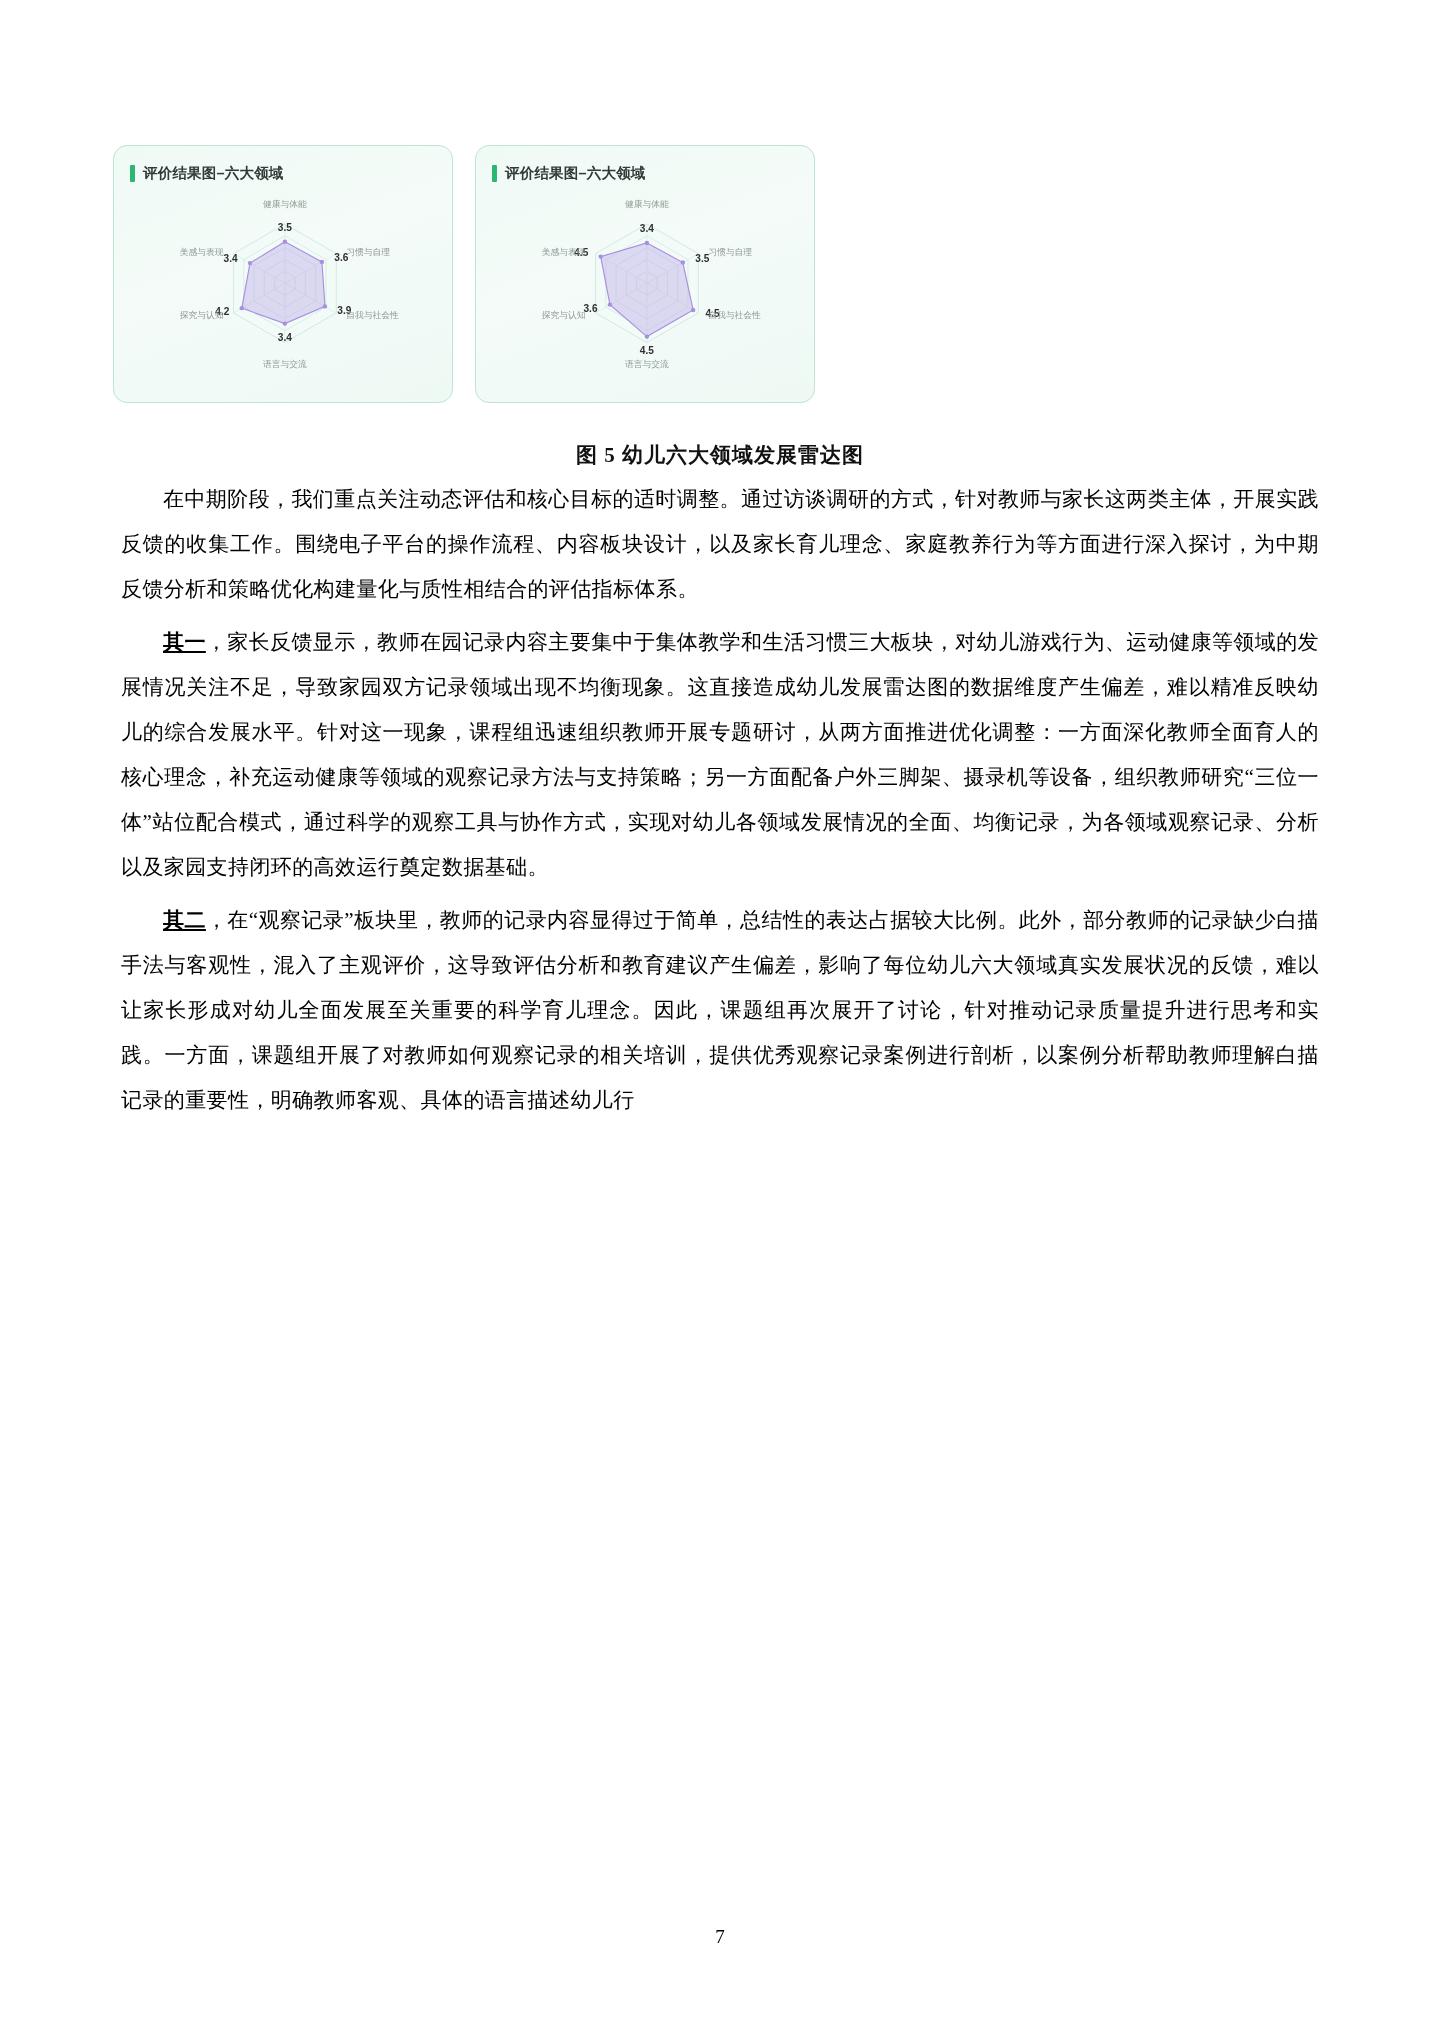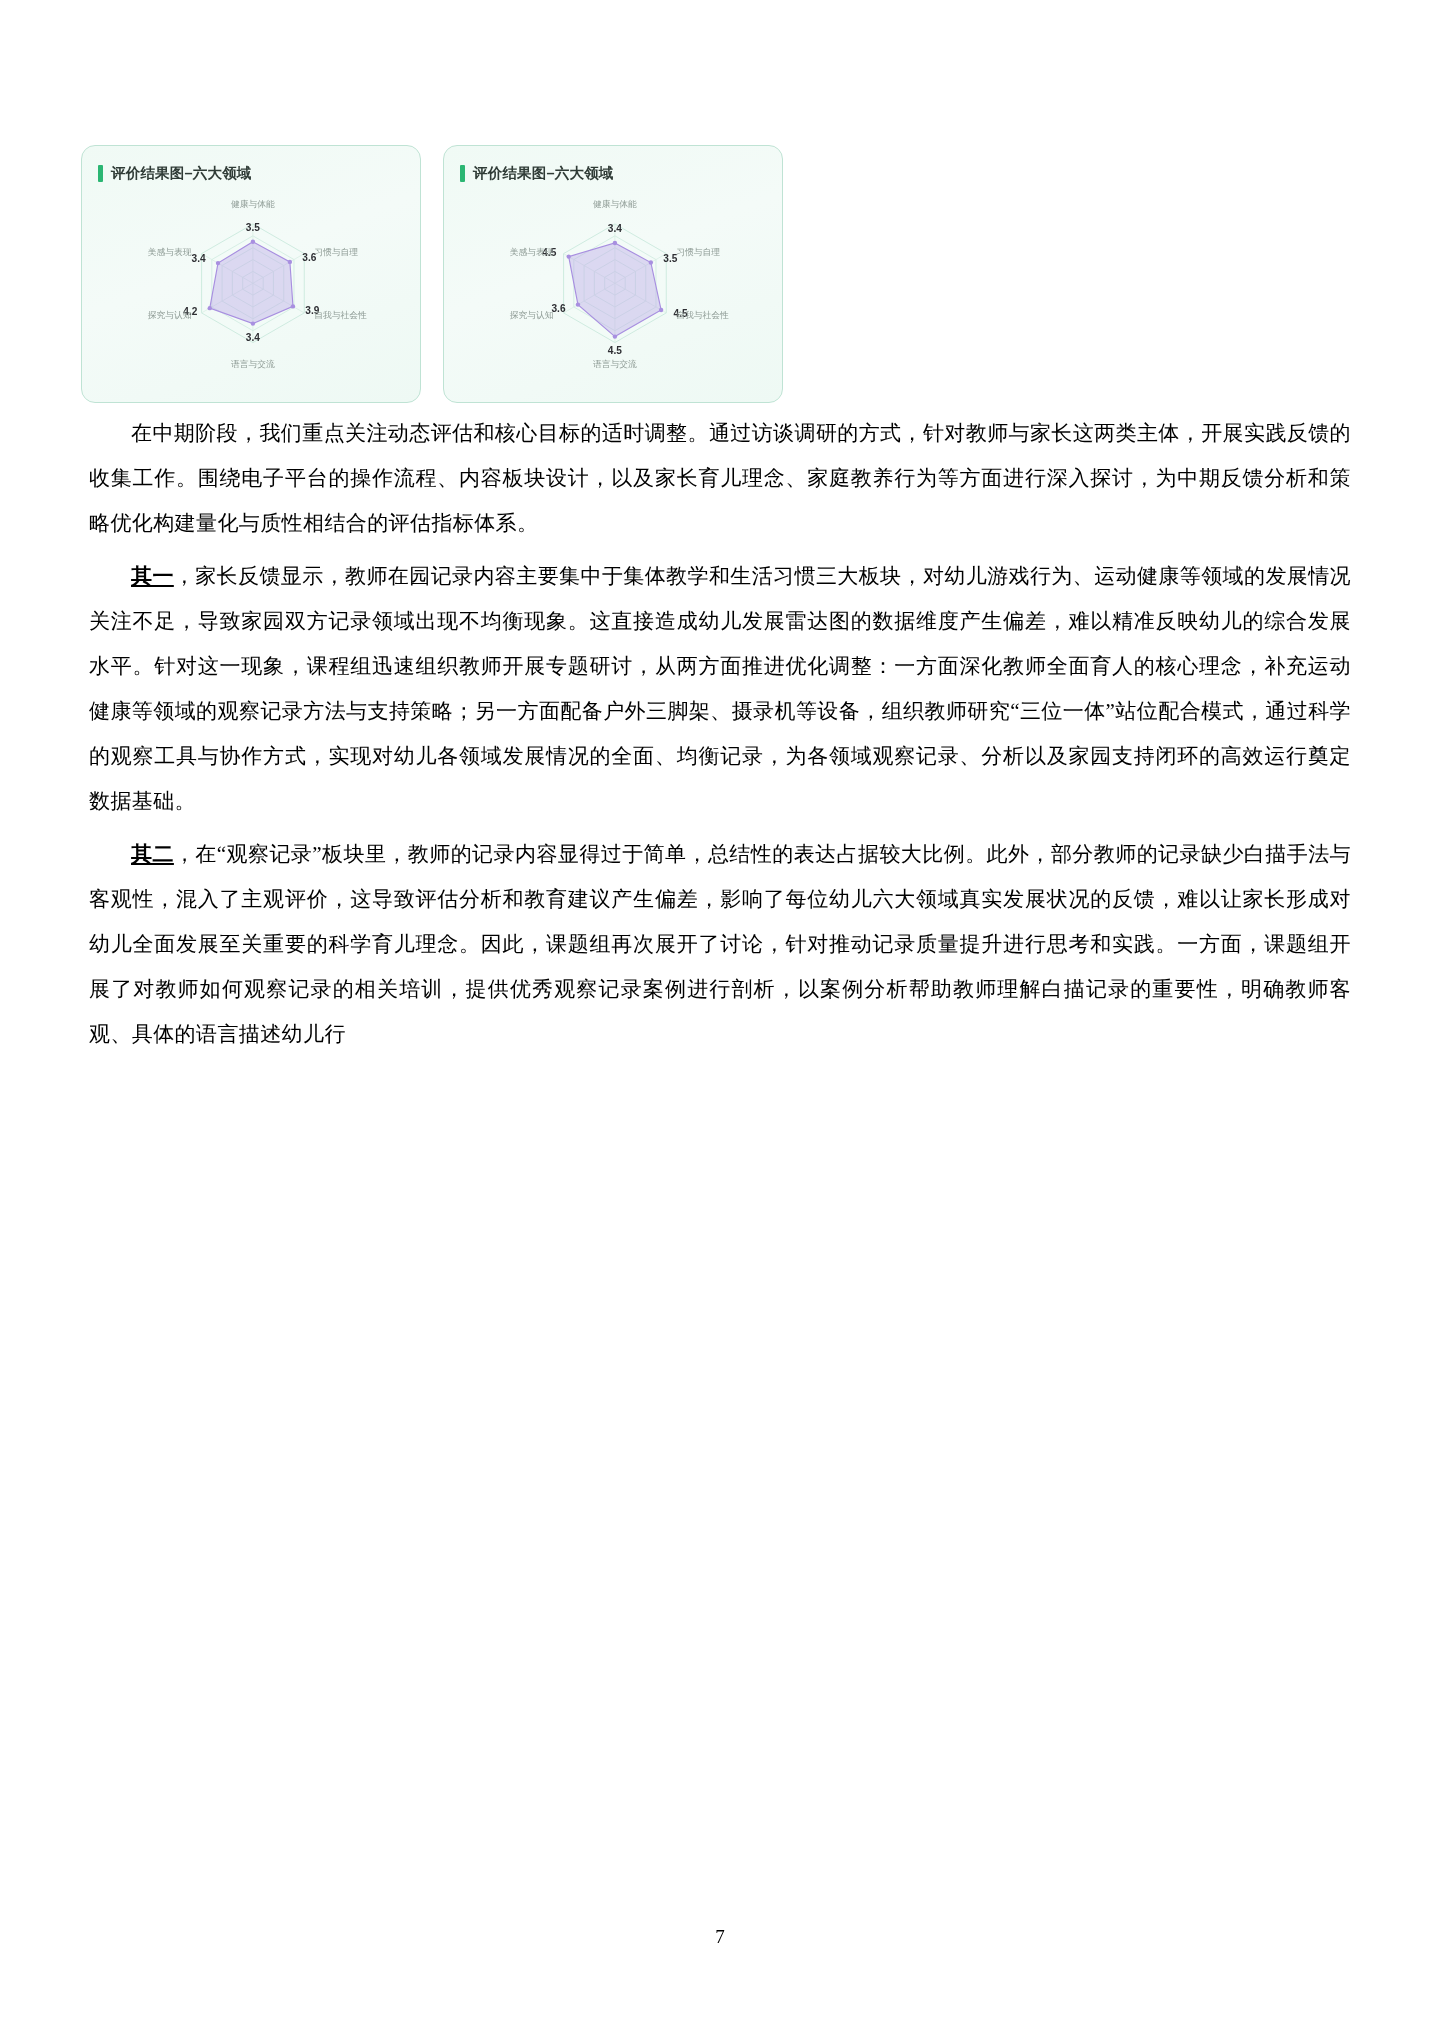--- a/index.html
+++ b/index.html
@@ -13,21 +13,21 @@
     font-family: "Liberation Serif", "DejaVu Serif", serif;
     color: #000000;
     position: relative;
     overflow: hidden;
   }
   .page {
     width: 1440px;
     height: 2036px;
     position: relative;
     box-sizing: border-box;
-    padding: 0 81px;
+    padding: 0 113px;
   }
 
   
   .figure-block {
     padding-top: 145px;
     display: flex;
     gap: 22px;
     justify-content: flex-start;
   }
   .chart-card {
@@ -230,20 +230,21 @@
               <text x="226.09" y="136.50" text-anchor="start" class="axis-label">自我与社会性</text>
               <text x="162.00" y="188.00" text-anchor="middle" class="axis-label">语言与交流</text>
               <text x="97.91" y="136.50" text-anchor="end" class="axis-label">探究与认知</text>
               <text x="97.91" y="70.50" text-anchor="end" class="axis-label">美感与表现</text>
             </g>
         </svg>
       </div>
     </div>
   </div>
 
+  <div class="fig-caption">图 5  幼儿六大领域发展雷达图</div>
 
 
   <p class="body"><span>在中期阶段，我们重点关注动态评估和核心目标的适时调整。通过访谈调研的方式，针对教师与家长这两类主体，开展实践反馈的收集工作。围绕电子平台的操作流程、内容板块设计，以及家长育儿理念、家庭教养行为等方面进行深入探讨，为中期反馈分析和策略优化构建量化与质性相结合的评估指标体系。</span></p>
 
   <p class="body"><span class="lead">其一</span><span>，家长反馈显示，教师在园记录内容主要集中于集体教学和生活习惯三大板块，对幼儿游戏行为、运动健康等领域的发展情况关注不足，导致家园双方记录领域出现不均衡现象。这直接造成幼儿发展雷达图的数据维度产生偏差，难以精准反映幼儿的综合发展水平。针对这一现象，课程组迅速组织教师开展专题研讨，从两方面推进优化调整：一方面深化教师全面育人的核心理念，补充运动健康等领域的观察记录方法与支持策略；另一方面配备户外三脚架、摄录机等设备，组织教师研究“三位一体”站位配合模式，通过科学的观察工具与协作方式，实现对幼儿各领域发展情况的全面、均衡记录，为各领域观察记录、分析以及家园支持闭环的高效运行奠定数据基础。</span></p>
 
   <p class="body"><span class="lead">其二</span><span>，在“观察记录”板块里，教师的记录内容显得过于简单，总结性的表达占据较大比例。此外，部分教师的记录缺少白描手法与客观性，混入了主观评价，这导致评估分析和教育建议产生偏差，影响了每位幼儿六大领域真实发展状况的反馈，难以让家长形成对幼儿全面发展至关重要的科学育儿理念。因此，课题组再次展开了讨论，针对推动记录质量提升进行思考和实践。一方面，课题组开展了对教师如何观察记录的相关培训，提供优秀观察记录案例进行剖析，以案例分析帮助教师理解白描记录的重要性，明确教师客观、具体的语言描述幼儿行</span></p>
 
   <div class="page-number">7</div>
 </div>

